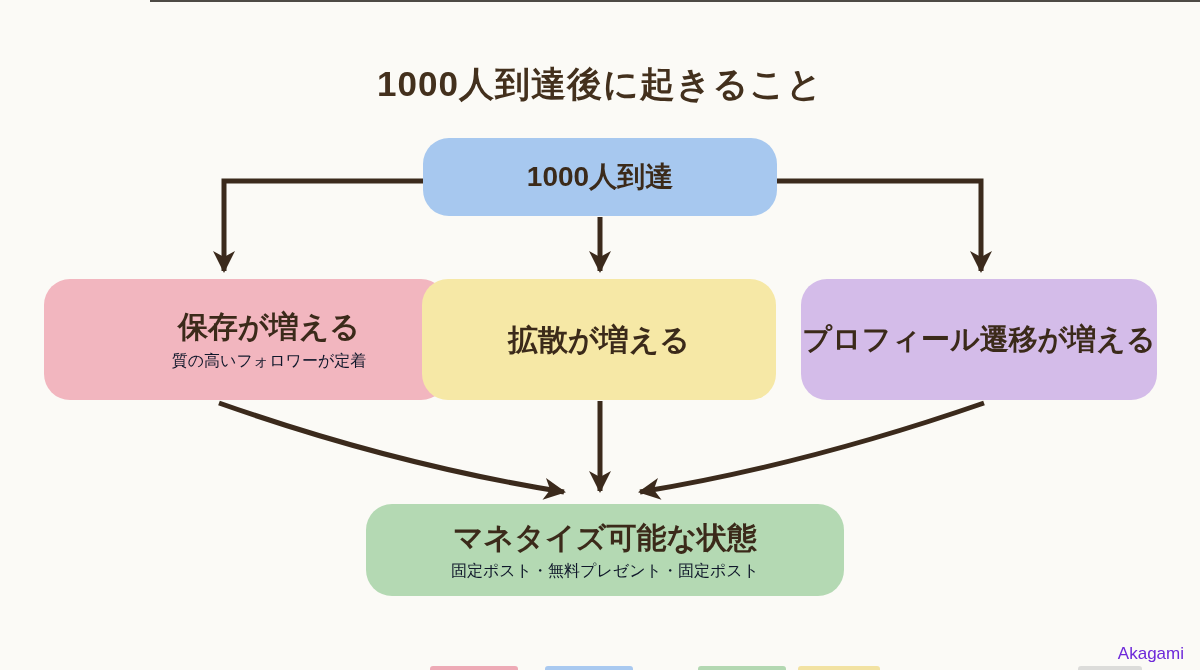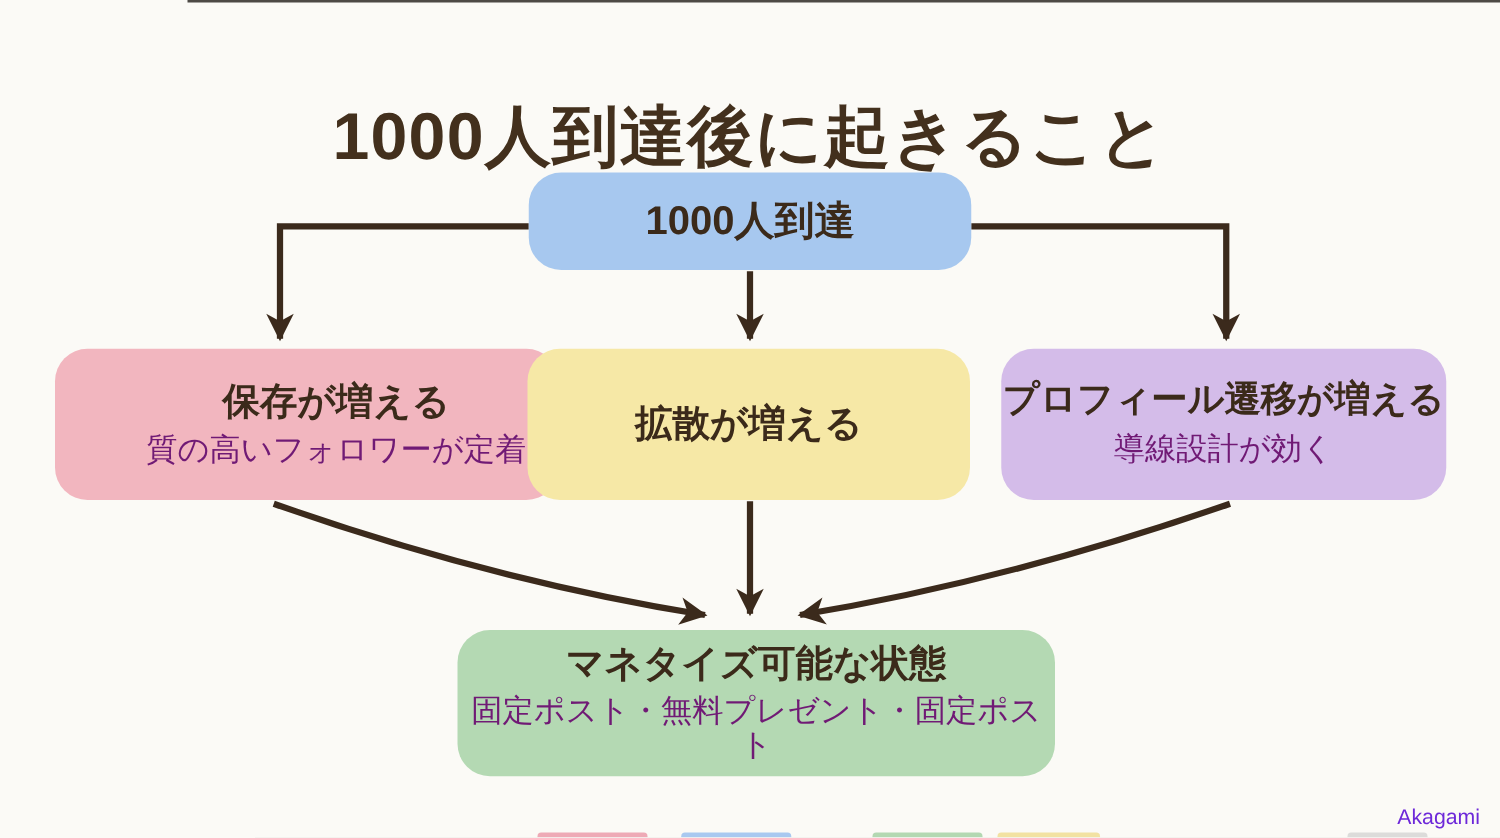--- a/index.html
+++ b/index.html
@@ -20,62 +20,62 @@
     position: absolute;
     top: 0; left: 150px; right: 0;
     height: 2px;
     background: #2e2a26;
     opacity: 0.85;
   }
   .page-title {
     position: absolute;
     top: 38px; left: 0; right: 0;
     text-align: center;
-    font-size: 53px;
+    font-size: 35px;
     font-weight: 800;
     letter-spacing: 1px;
     color: #43301d;
   }
   .node {
     position: absolute;
     border-radius: 26px;
     display: flex;
     flex-direction: column;
     align-items: center;
     justify-content: center;
     text-align: center;
   }
   .node-root {
     left: 423px; top: 138px;
     width: 354px; height: 78px;
   }
-  .node-root .node-title { font-size: 32px; }
+  .node-root .node-title { font-size: 28px; }
   .node-branch {
     top: 279px;
     width: 356px; height: 121px;
     gap: 9px;
   }
   .node-branch-0 { left: 44px; padding-left: 47px; }
   .node-branch-1 { left: 422px; width: 354px; }
   .node-branch-2 { left: 801px; }
   .node-outcome {
     left: 366px; top: 504px;
-    width: 478px; height: 117px;
+    width: 478px; height: 92px;
     gap: 8px;
   }
   .node-title {
     font-size: 30px;
     font-weight: 700;
     color: #3b2a1a;
     line-height: 1.1;
   }
   .node-subtitle {
-    font-size: 25px;
+    font-size: 16px;
     font-weight: 400;
-    color: #701a75;
+    color: #0f172a;
     line-height: 1.1;
   }
   .node-branch-2 .node-title { font-size: 29px; font-family: Liberation Serif, serif; }
   .arrow-layer {
     position: absolute;
     inset: 0;
     pointer-events: none;
   }
   .arrow {
     fill: none;
@@ -133,21 +133,20 @@
     <div class="node-title">保存が増える</div>
     <div class="node-subtitle">質の高いフォロワーが定着</div>
   </div>
 
   <div class="node node-branch node-branch-1" style="background: rgb(246, 232, 166); justify-content: center;">
     <div class="node-title">拡散が増える</div>
   </div>
 
   <div class="node node-branch node-branch-2" style="background: rgb(212, 188, 233);">
     <div class="node-title">プロフィール遷移が増える</div>
-    <div class="node-subtitle">導線設計が効く</div>
   </div>
 
   <div class="node node-outcome" style="background: rgb(180, 217, 179);">
     <div class="node-title">マネタイズ可能な状態</div>
     <div class="node-subtitle">固定ポスト・無料プレゼント・固定ポスト</div>
   </div>
 
   <div class="credit">Akagami</div>
 
   <div class="frag frag-0"></div>

